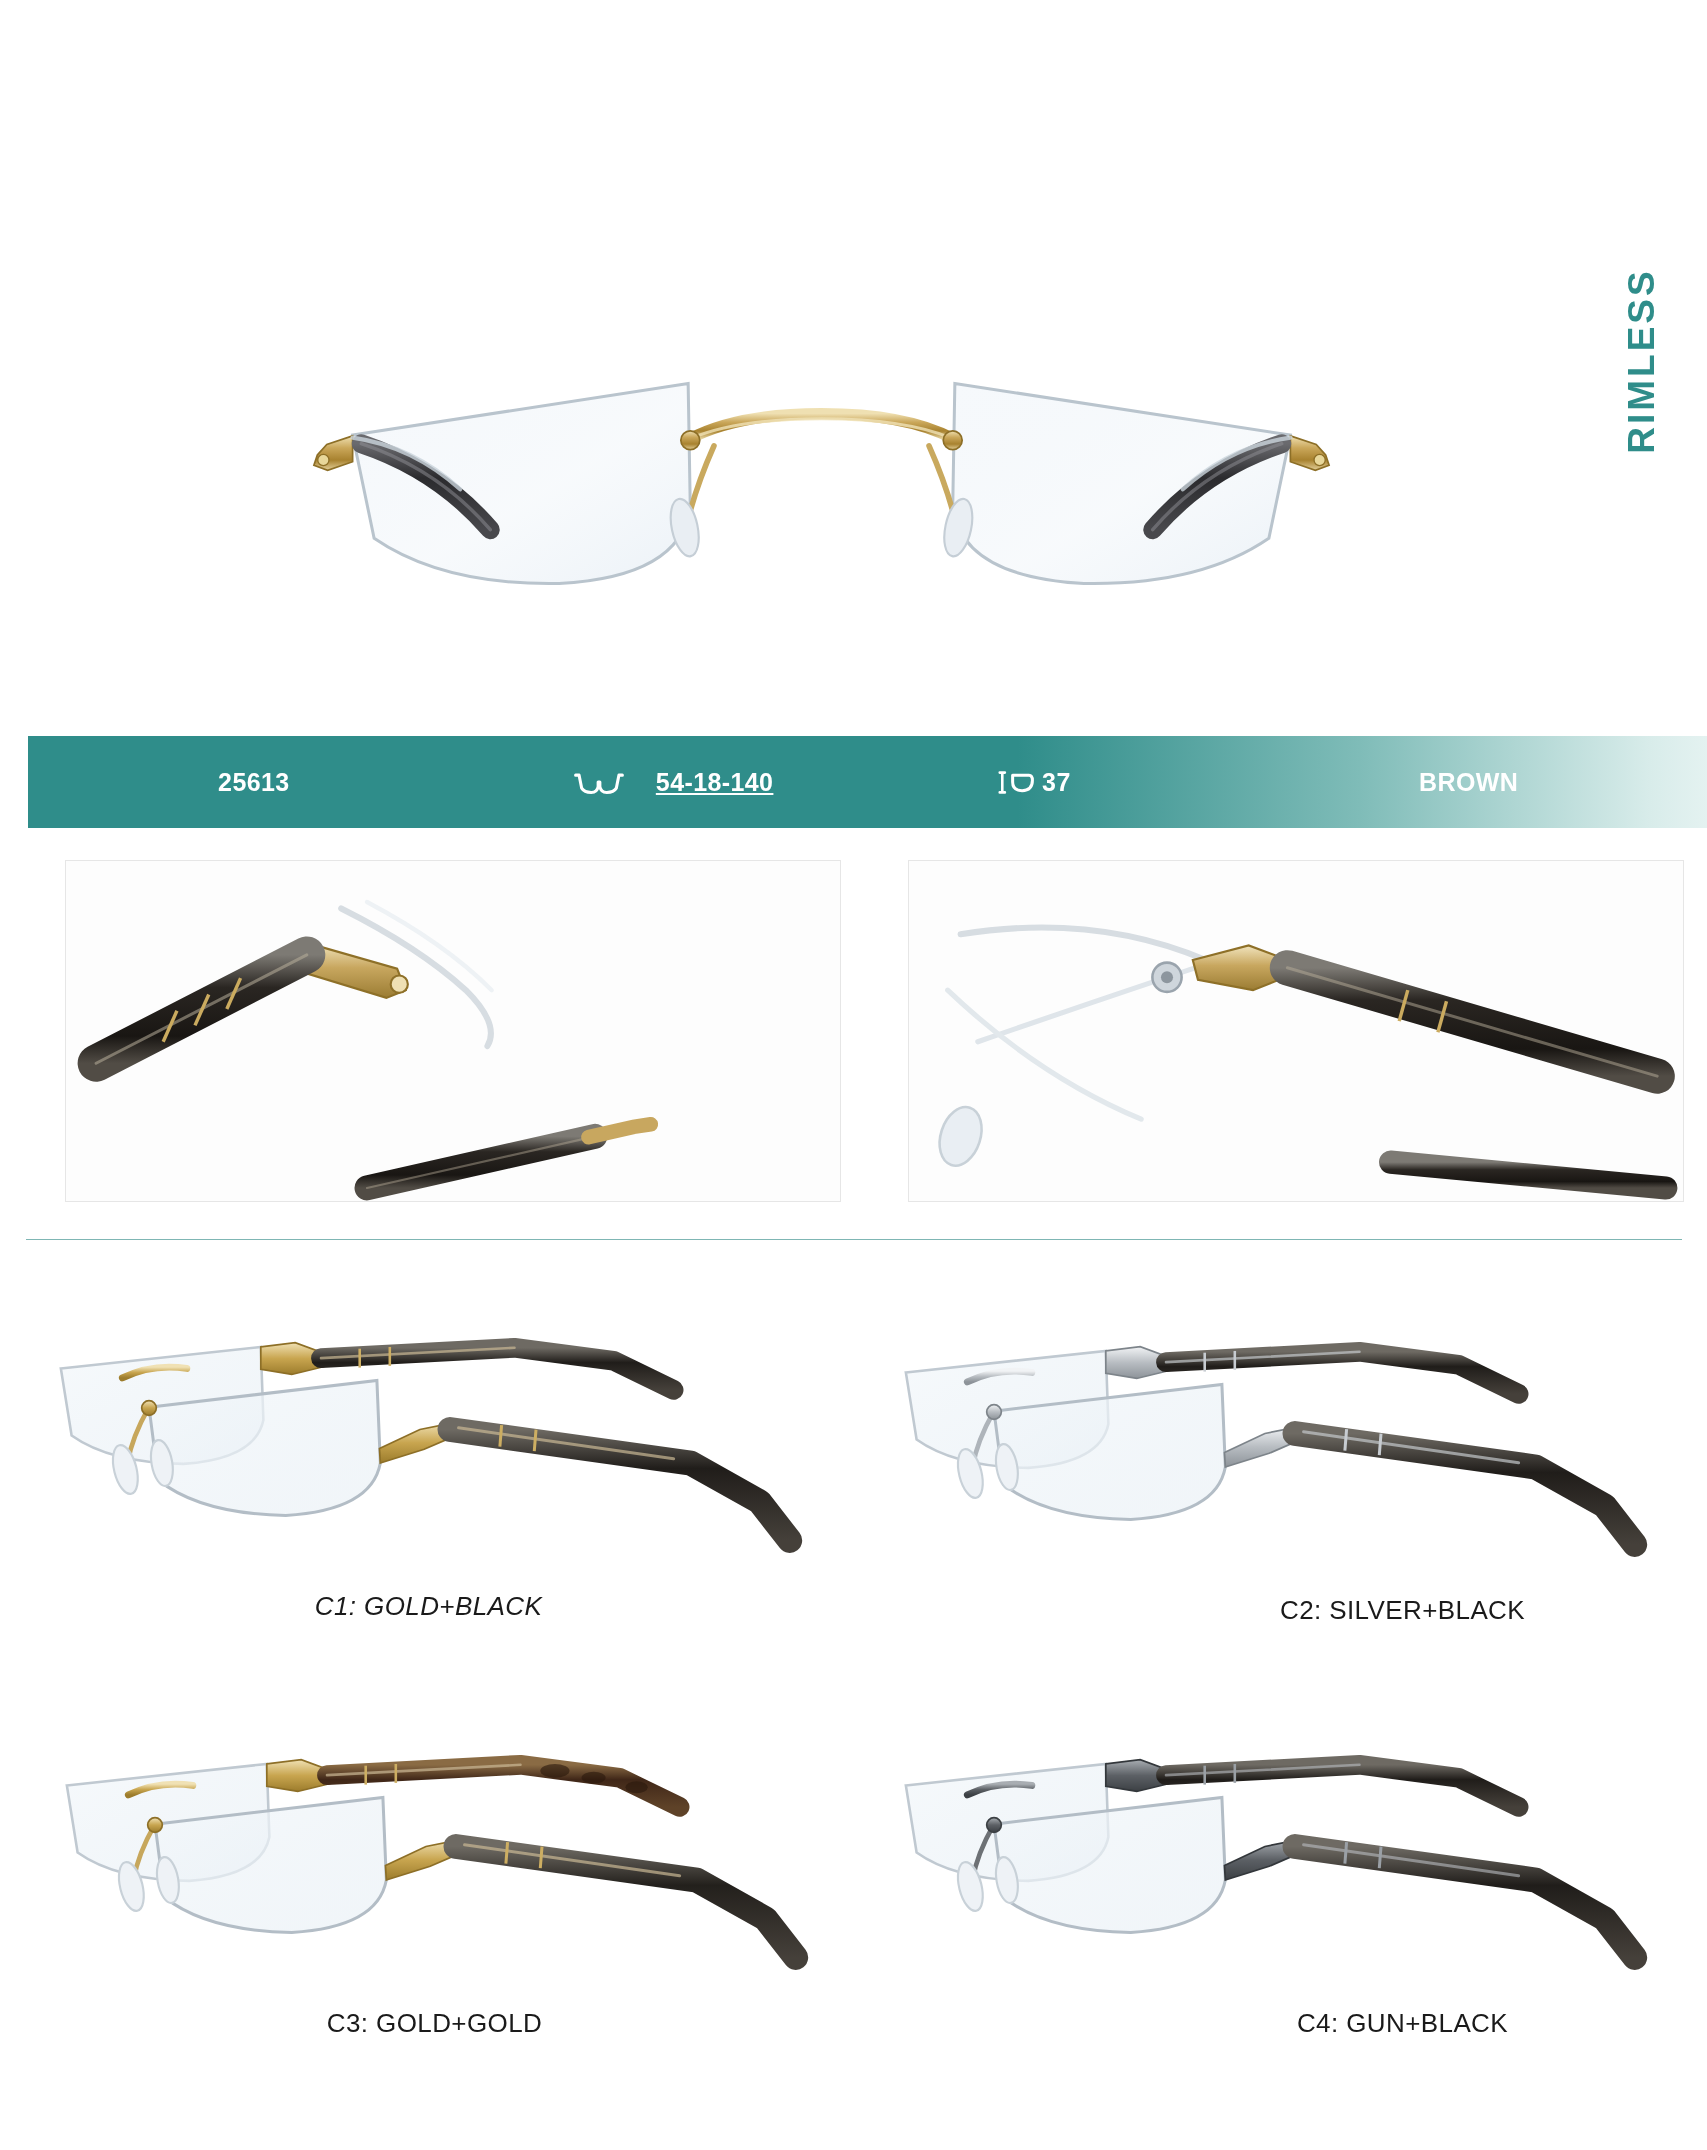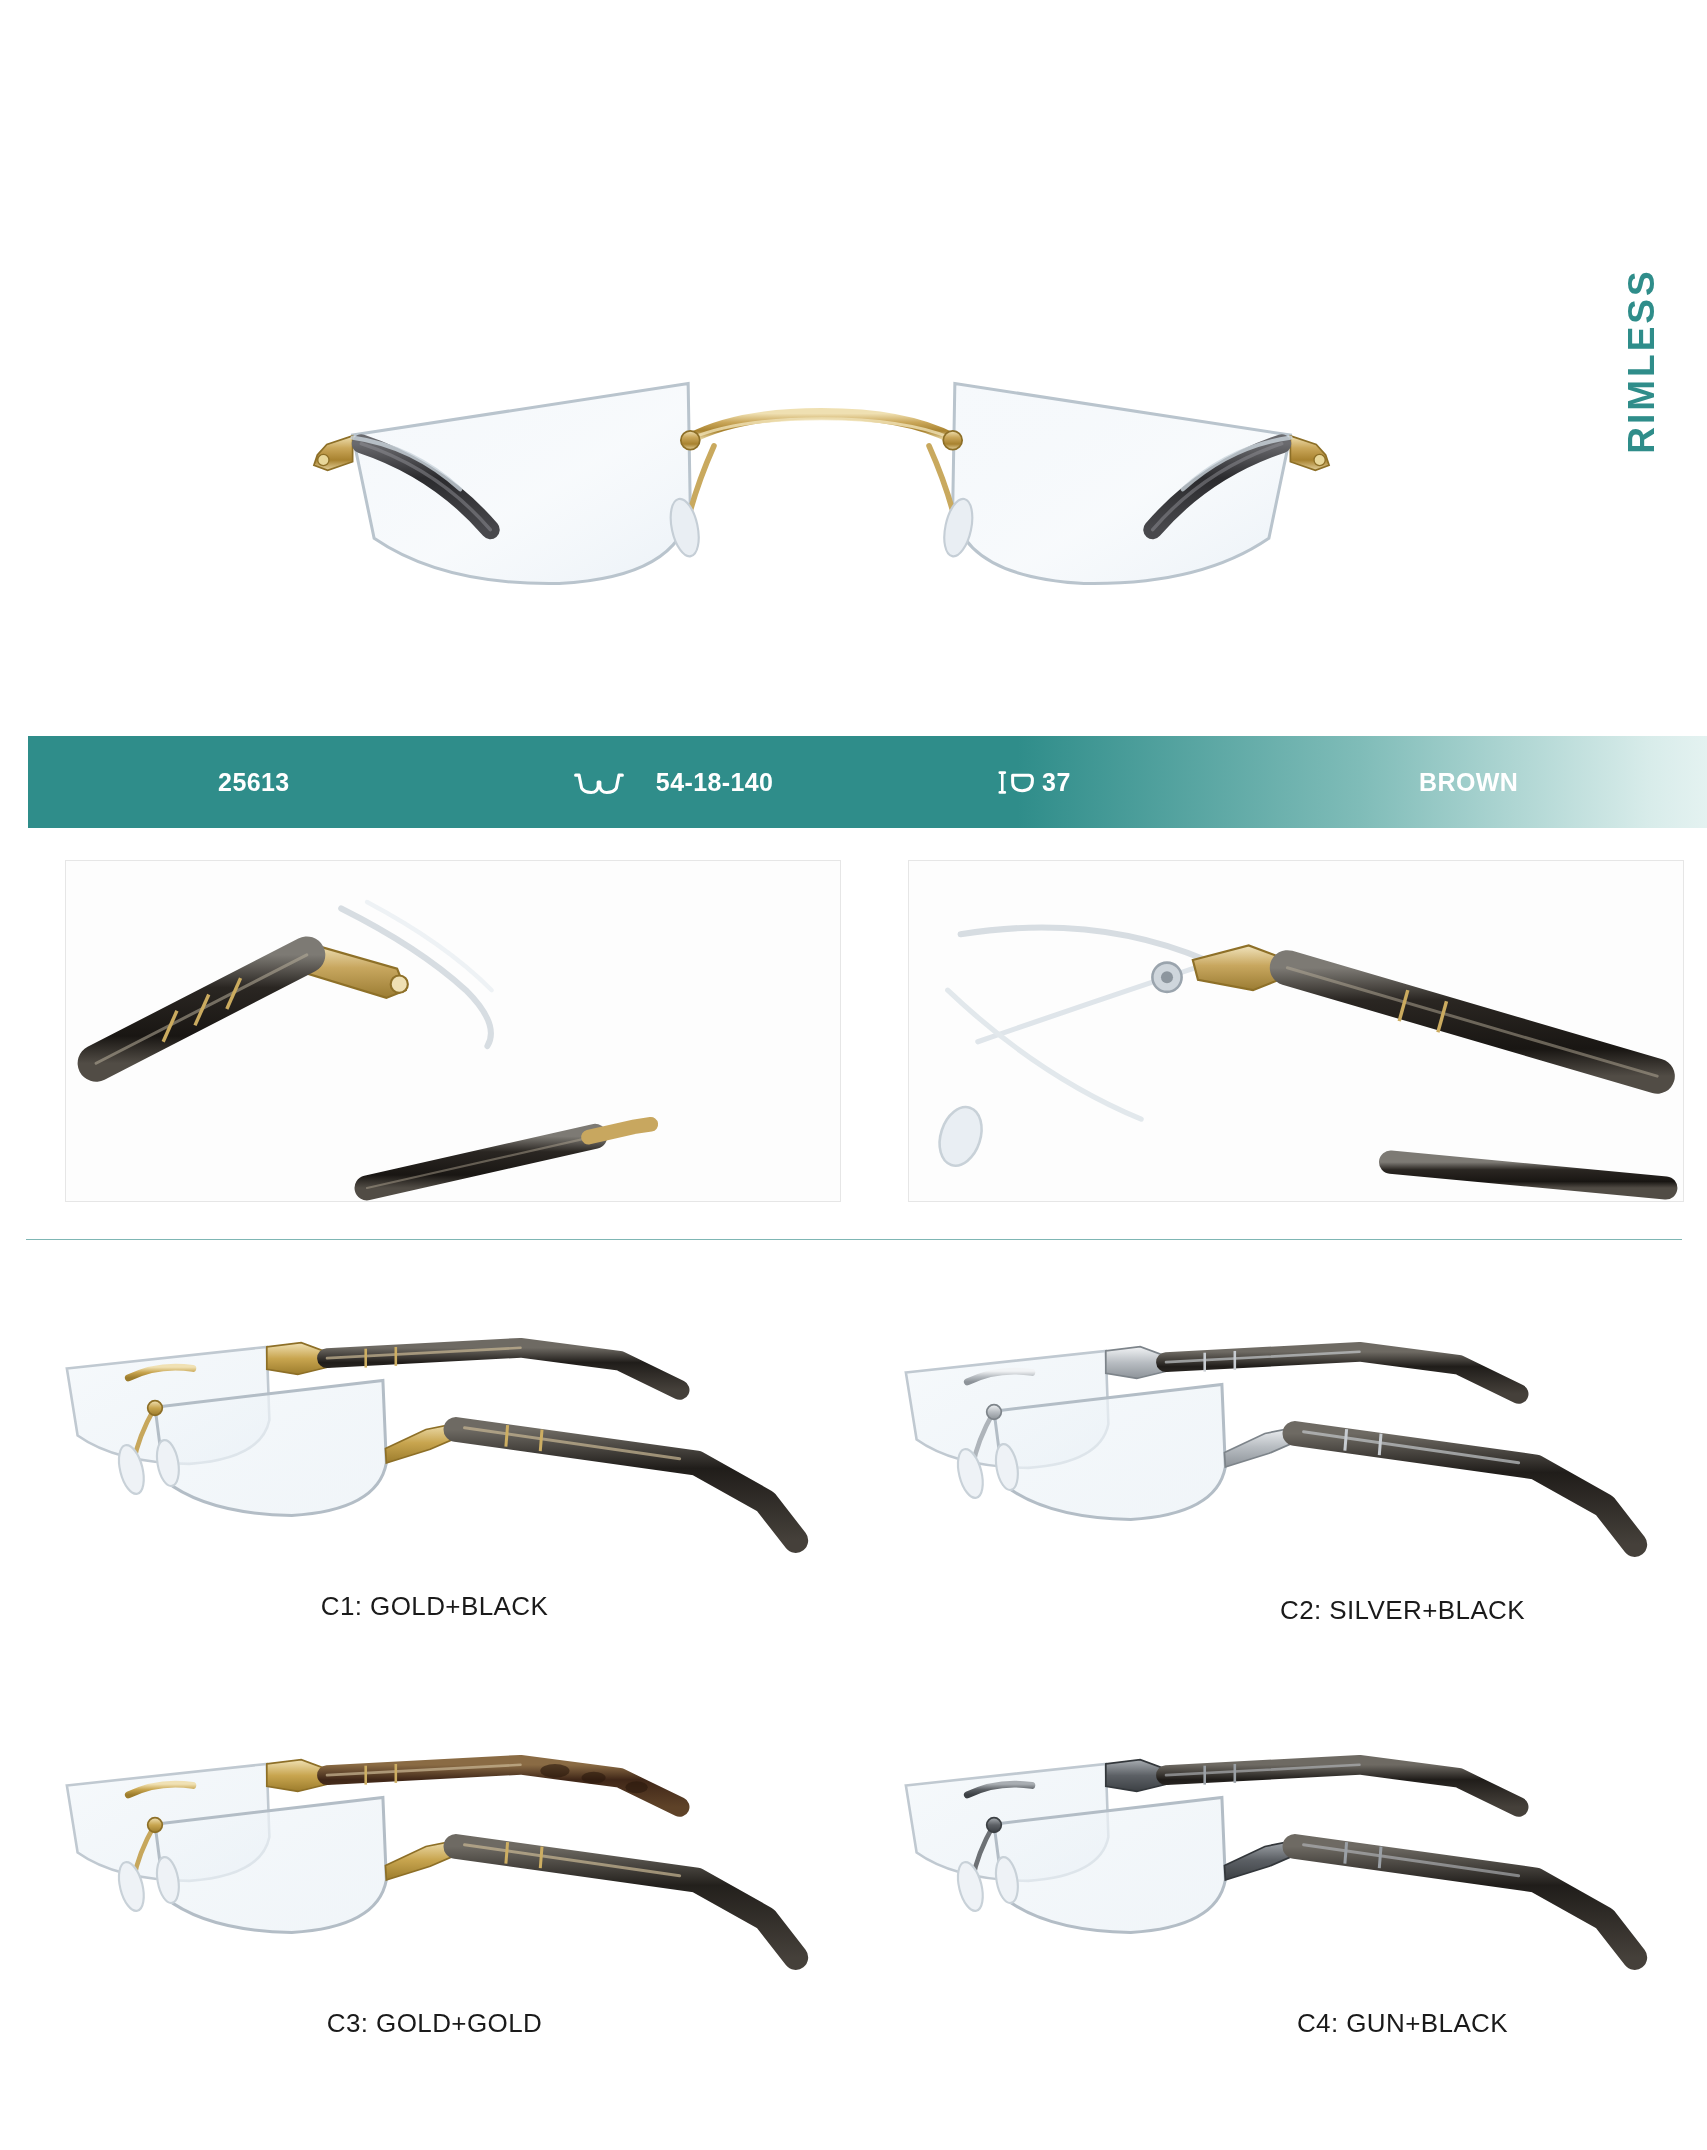--- a/index.html
+++ b/index.html
@@ -61,21 +61,21 @@
   .spec-cell {
     display: flex;
     align-items: center;
     justify-content: center;
     height: 100%;
     font-size: 25px;
     font-weight: bold;
     letter-spacing: 0.4px;
   }
   .spec-model   { width: 452px; }
-  .spec-size    { width: 387px; gap: 31px; }
+  .spec-size    { width: 387px; gap: 31px; text-decoration: underline; }
   .spec-lens    { width: 336px; gap: 7px; }
   .spec-hinge   { width: 533px; color: #ffffff; }
   .spec-icon {
     display: inline-flex;
     align-items: center;
     justify-content: center;
   }
 
   
   .detail-row {
@@ -112,21 +112,21 @@
     left: 0;
     top: 1278px;
     width: 1707px;
     height: 817px;
   }
   .variant {
     position: absolute;
     width: 817px;
     height: 344px;
   }
-  .v1 { left: 26px;   top: 0px; }
+  .v1 { left: 20px;   top: 0px; font-style: italic; }
   .v2 { left: 865px; top: 4px; }
   .v3 { left: 26px;   top: 417px; }
   .v4 { left: 865px; top: 417px; }
 
   .variant-art {
     position: absolute;
     left: 0;
     top: 0;
     width: 817px;
     height: 297px;

